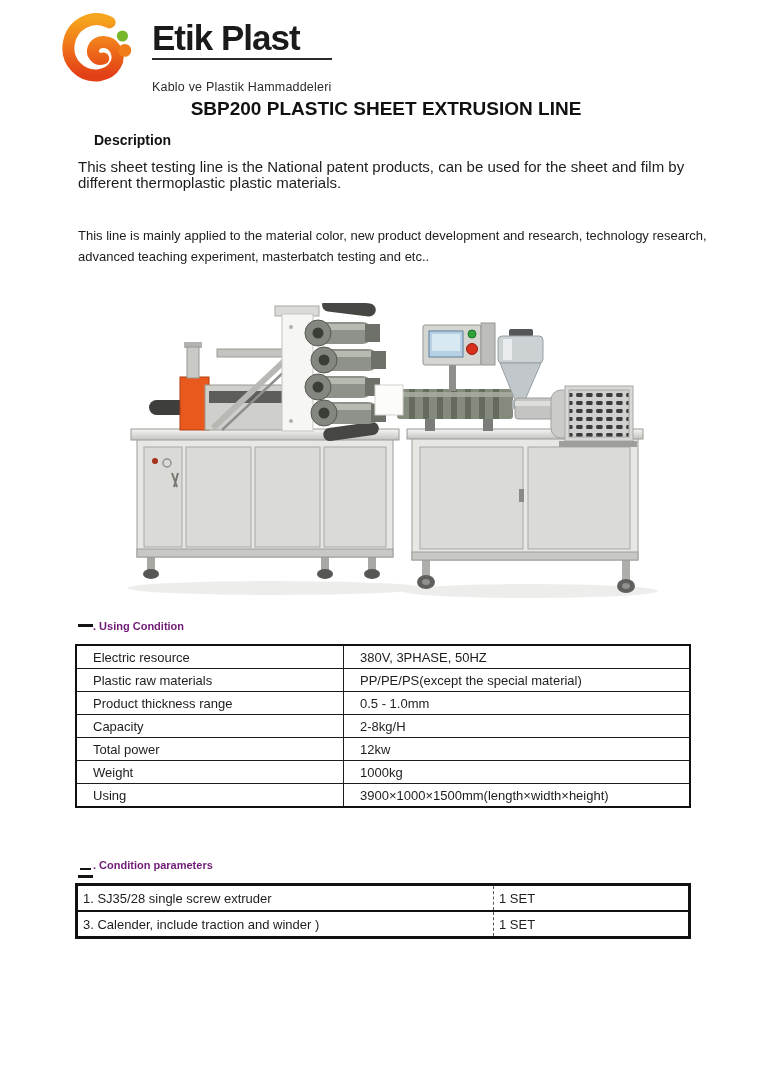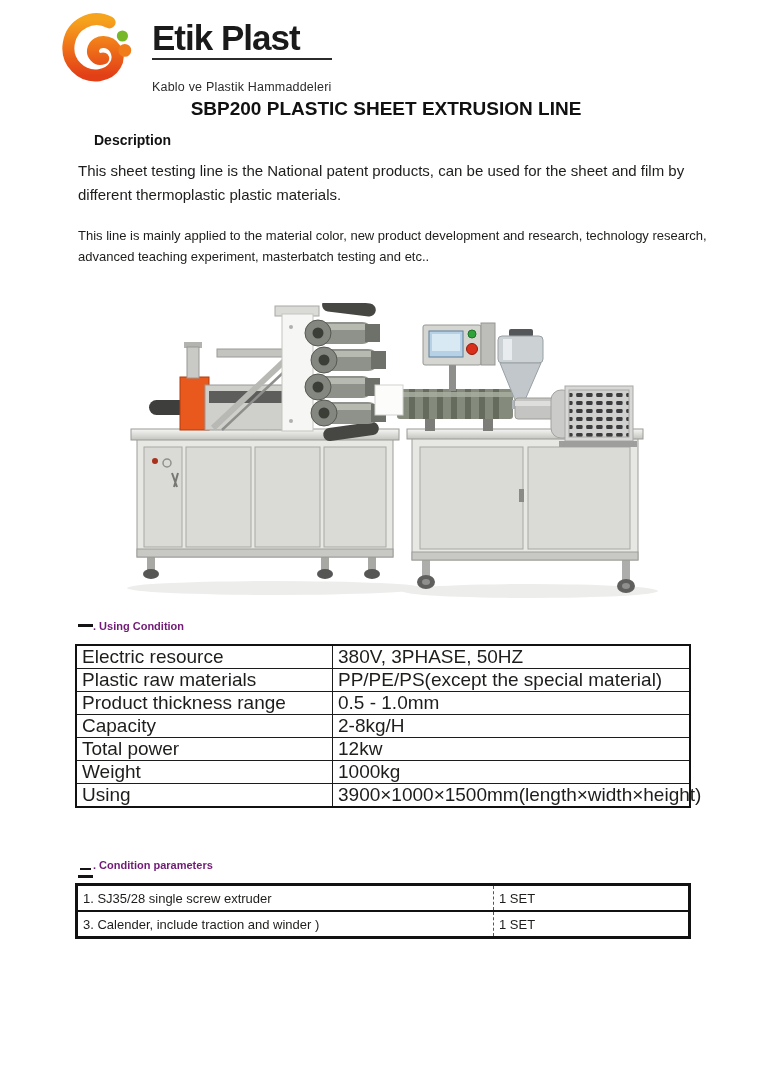--- a/index.html
+++ b/index.html
@@ -12,41 +12,41 @@
   
   .logo{left:56px;top:12px;display:flex;align-items:flex-start;}
   .logo-icon{width:88px;height:72px;display:block;}
   .logo-text{margin-left:8px;margin-top:8px;display:inline-block;}
   .brand{font-size:35px;font-weight:bold;letter-spacing:-1px;line-height:1;color:#1a1a1a;}
   .tagline{margin-top:3px;border-top:2px solid #2b2b2b;padding-top:20px;font-size:12.5px;color:#2b2b2b;letter-spacing:.2px;}
 
   
   .title{left:0;top:96px;width:768px;text-align:center;font-size:19px;font-weight:bold;margin:2px;color:#111;}
   .desc-heading{left:78px;top:116px;font-size:14px;font-weight:bold;margin:16px;color:#111;}
-  .para1{left:78px;top:159px;width:620px;font-size:15px;line-height:24px;margin:0;}
+  .para1{left:78px;top:159px;width:620px;font-size:15px;line-height:16px;margin:0;}
   .para2{left:78px;top:225px;width:648px;font-size:13px;line-height:21px;margin:0;}
 
   .machine{left:125px;top:303px;width:535px;height:297px;}
   .machine svg{width:100%;height:100%;display:block;}
 
   .sec{font-size:11px;font-weight:bold;margin:0;color:#701a75;}
   .sec1{left:78px;top:620px;}
   .sec2{left:78px;top:859px;}
 
   
   .cjk-one{display:inline-block;width:15px;height:3px;background:#141414;vertical-align:3px;}
   .cjk-two{display:inline-flex;flex-direction:column;align-items:center;row-gap:5px;vertical-align:-1px;}
   .cjk-two i{display:block;height:2.5px;background:#141414;}
   .cjk-two i.b1{width:11px;}
   .cjk-two i.b2{width:15px;}
 
   
   table{border-collapse:collapse;table-layout:fixed;}
   .t1{left:75px;top:644px;width:616px;border:2px solid #111;}
-  .t1 td{border:1px solid #1c1c1c;height:22px;font-size:19px;padding:0 0 0 5px;vertical-align:middle;}
+  .t1 td{border:1px solid #1c1c1c;height:22px;font-size:13px;padding:0 0 0 16px;vertical-align:middle;}
   .t1 td.c1{width:250px;}
   .t2{left:75px;top:883px;width:616px;border:3px solid #111;}
   .t2 td{height:24px;font-size:13px;padding:0 0 0 5px;vertical-align:middle;}
   .t2 tr + tr td{border-top:2px solid #111;}
   .t2 td.c1{width:410px;}
   .t2 td.c2{border-left:1px dashed #555;}
 </style>
 </head>
 <body>
 

